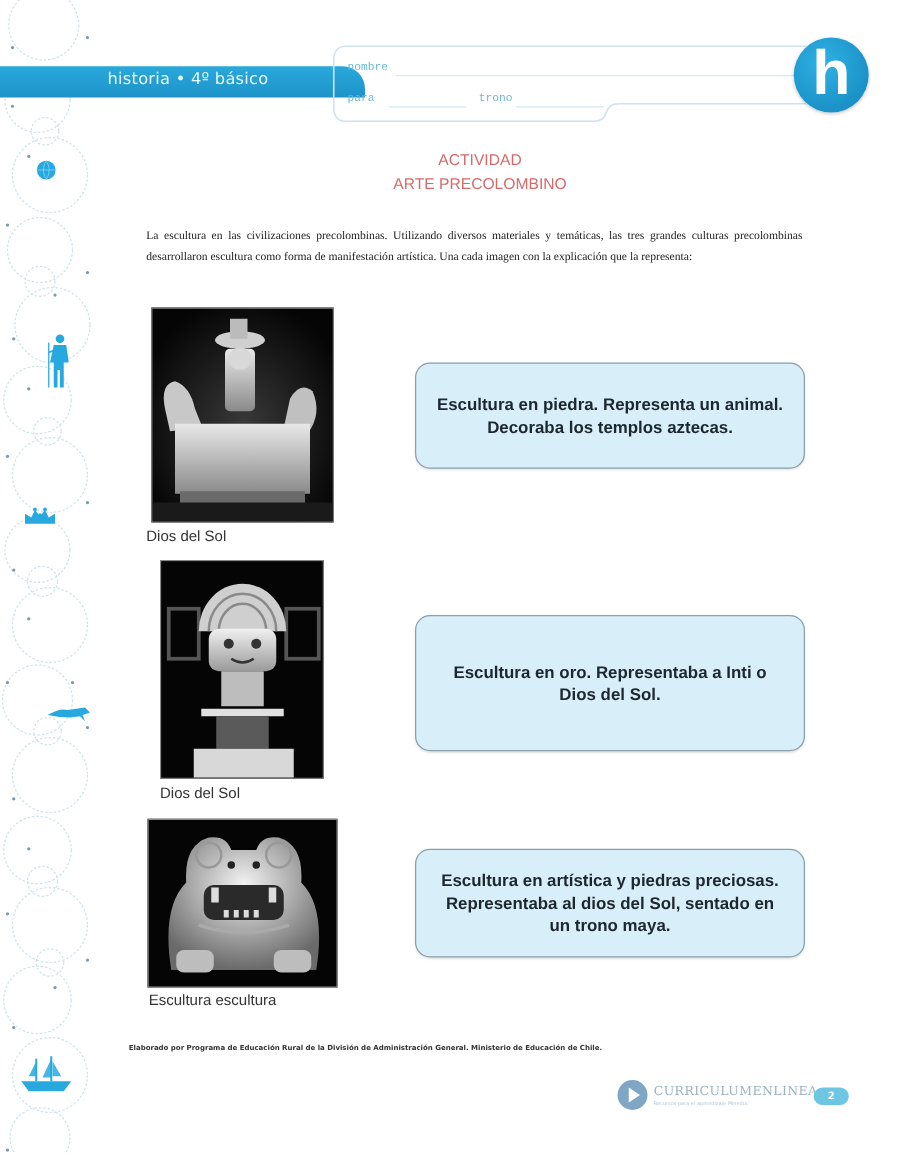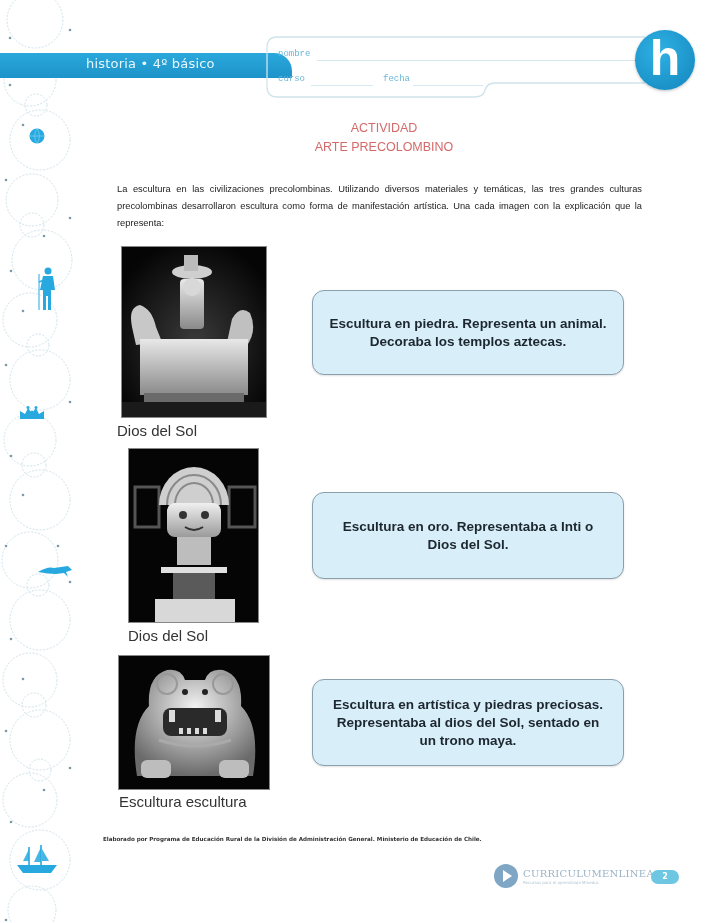--- a/index.html
+++ b/index.html
@@ -40,37 +40,37 @@
     font-size: 50px; line-height: 56px; text-align: center;
   }
 
   
   .title {
     position: absolute; left: 0; width: 768px; text-align: center;
     color: #d46a6a; font-family: "Liberation Sans", sans-serif; font-size: 12.5px; font-weight: normal;
   }
   .intro {
     position: absolute; left: 117px; top: 181px; width: 525px;
-    font-family: Liberation Sans, sans-serif; font-size: 9.3px; line-height: 17px; color: #222;
+    font-family: Liberation Serif, serif; font-size: 9.3px; line-height: 17px; color: #222;
     text-align: justify;
   }
 
   
   .photo {
     position: absolute; background: #000; overflow: hidden;
     border: 1px solid #888;
   }
   .photo svg { display: block; }
   .caption {
-    position: absolute; font-family: "Liberation Sans", sans-serif; font-size: 15px; color: #333;
+    position: absolute; font-family: "Liberation Sans", sans-serif; font-size: 12px; color: #333;
     white-space: nowrap;
   }
 
   .desc-box {
-    position: absolute; left: 312px; width: 312px;
+    position: absolute; left: 332px; width: 312px;
     background: #d8eef8; border: 1.5px solid #8aa0ac; border-radius: 12px;
     display: flex; align-items: center; justify-content: center; text-align: center;
     font-family: "Liberation Sans", sans-serif; font-weight: bold; font-size: 13.5px; line-height: 18px;
     color: #1d2730; padding: 0 14px;
     box-shadow: 0 1px 2px rgba(0,0,0,0.12);
   }
 
   .footer-credit {
     position: absolute; left: 103px; top: 836px;
     font-family: "DejaVu Sans", sans-serif; font-size: 5.6px; font-weight: bold; color: #333; white-space: nowrap;
@@ -176,23 +176,23 @@
 <div class="header-band">
   <span class="subject">historia  •  4º básico</span>
 </div>
 
 <div class="form-box">
   <svg width="385" height="62" viewBox="0 0 385 62">
     <path d="M12 1 H380 M12 1 Q2 1 2 12 V50 Q2 61 12 61 H210 Q218 61 220 54 Q222 47 230 47 H380" fill="none" stroke="#cfe3ea" stroke-width="1.3"></path>
   </svg>
   <span class="form-label" style="left:13px;top:13px">nombre</span>
   <div class="form-line" style="left:52px;top:24px;width:328px"></div>
-  <span class="form-label" style="left:13px;top:38px">curso</span>
+  <span class="form-label" style="left:13px;top:38px">para</span>
   <div class="form-line" style="left:46px;top:49px;width:62px"></div>
-  <span class="form-label" style="left:118px;top:38px">fecha</span>
+  <span class="form-label" style="left:118px;top:38px">trono</span>
   <div class="form-line" style="left:148px;top:49px;width:70px"></div>
 </div>
 
 <div class="logo-h">h</div>
 
 <div class="title" style="top:121px">ACTIVIDAD</div>
 <div class="title" style="top:140px">ARTE  PRECOLOMBINO</div>
 
 <p class="intro">La escultura en las civilizaciones precolombinas. Utilizando diversos materiales y temáticas, las tres grandes culturas precolombinas desarrollaron escultura como forma de manifestación artística. Una cada imagen con la explicación que la representa:</p>
 
@@ -274,21 +274,21 @@
     <path d="M40 84 Q76 96 112 84" stroke="#aaa" stroke-width="3" fill="none"></path>
     <rect x="22" y="104" width="30" height="18" rx="6" fill="#bdbdbd"></rect>
     <rect x="100" y="104" width="30" height="18" rx="6" fill="#bdbdbd"></rect>
   </svg>
 </div>
 <div class="caption" style="left:119px;top:793px">Escultura escultura</div>
 
 <div class="desc-box" style="top:290px;height:85px">
   <span>Escultura en piedra. Representa un animal. Decoraba los templos aztecas.</span>
 </div>
-<div class="desc-box" style="top:492px;height:87px">
+<div class="desc-box" style="top:492px;height:109px">
   <span>Escultura en oro. Representaba a Inti o Dios del Sol.</span>
 </div>
 <div class="desc-box" style="top:679px;height:87px">
   <span>Escultura en artística y piedras preciosas. Representaba al dios del Sol, sentado en un trono maya.</span>
 </div>
 
 <div class="footer-credit">Elaborado  por Programa  de Educación Rural de la División  de Administración General.  Ministerio  de Educación  de Chile.</div>
 <div class="cl-logo"></div>
 <div class="cl-name">CURRICULUMENLINEA</div>
 <div class="cl-tag">Recursos para el aprendizaje Mineduc</div>

